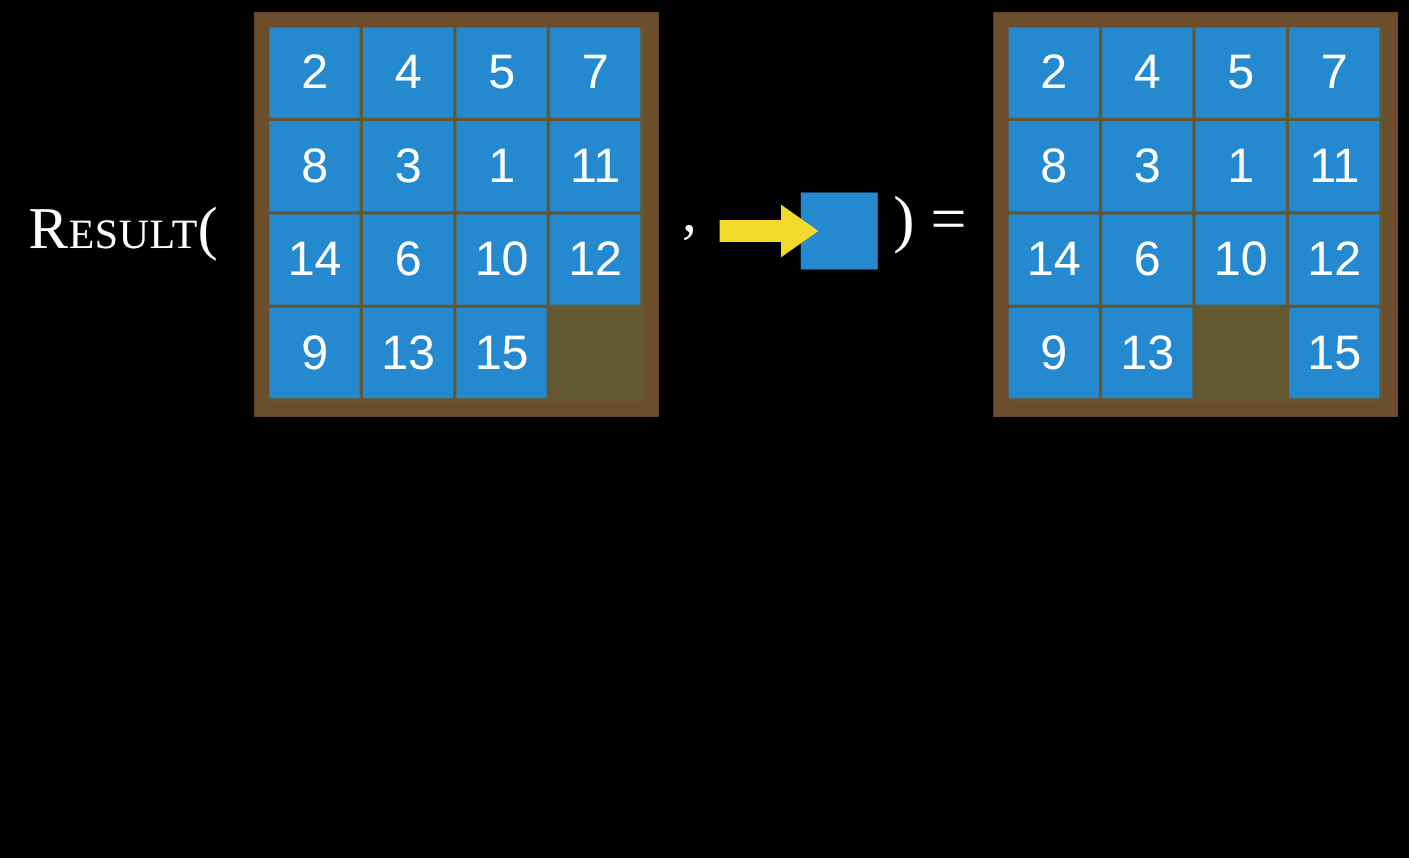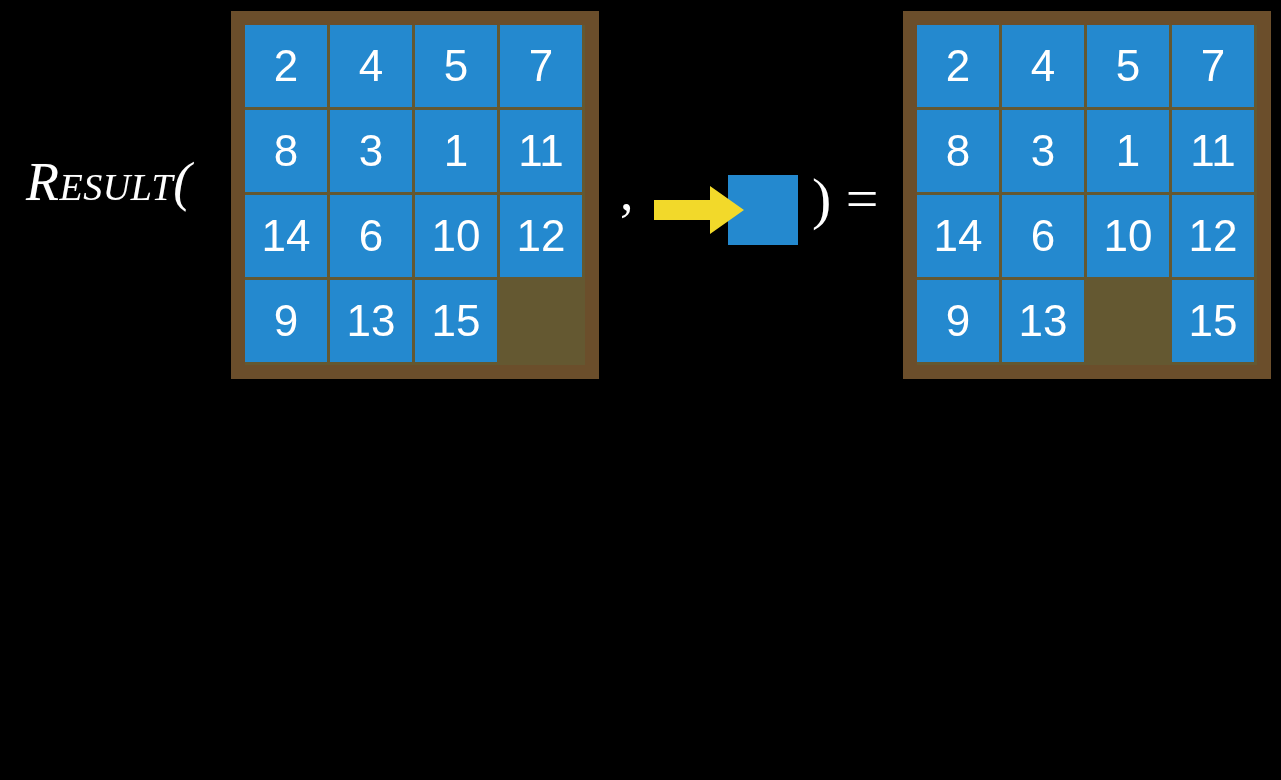--- a/index.html
+++ b/index.html
@@ -38,21 +38,21 @@
     left: 26px;
     color: #ffffff;
     font-family: "Liberation Serif", "DejaVu Serif", serif;
     font-size: 54px;
     font-variant: small-caps;
     letter-spacing: 0.5px;
     line-height: 1;
     white-space: pre;
     text-shadow: 0 0 1px rgba(255,255,255,0.25);
   }
-  .row-top .result-label { top: 155px; font-style: italic; }
+  .row-top .result-label { top: 180px; }
 
   
   .comma {
     position: absolute;
     color: #ffffff;
     font-family: "Liberation Serif", "DejaVu Serif", serif;
     font-size: 54px;
     line-height: 1;
   }
   .row-top .comma { left: 620px; top: 165px; }

